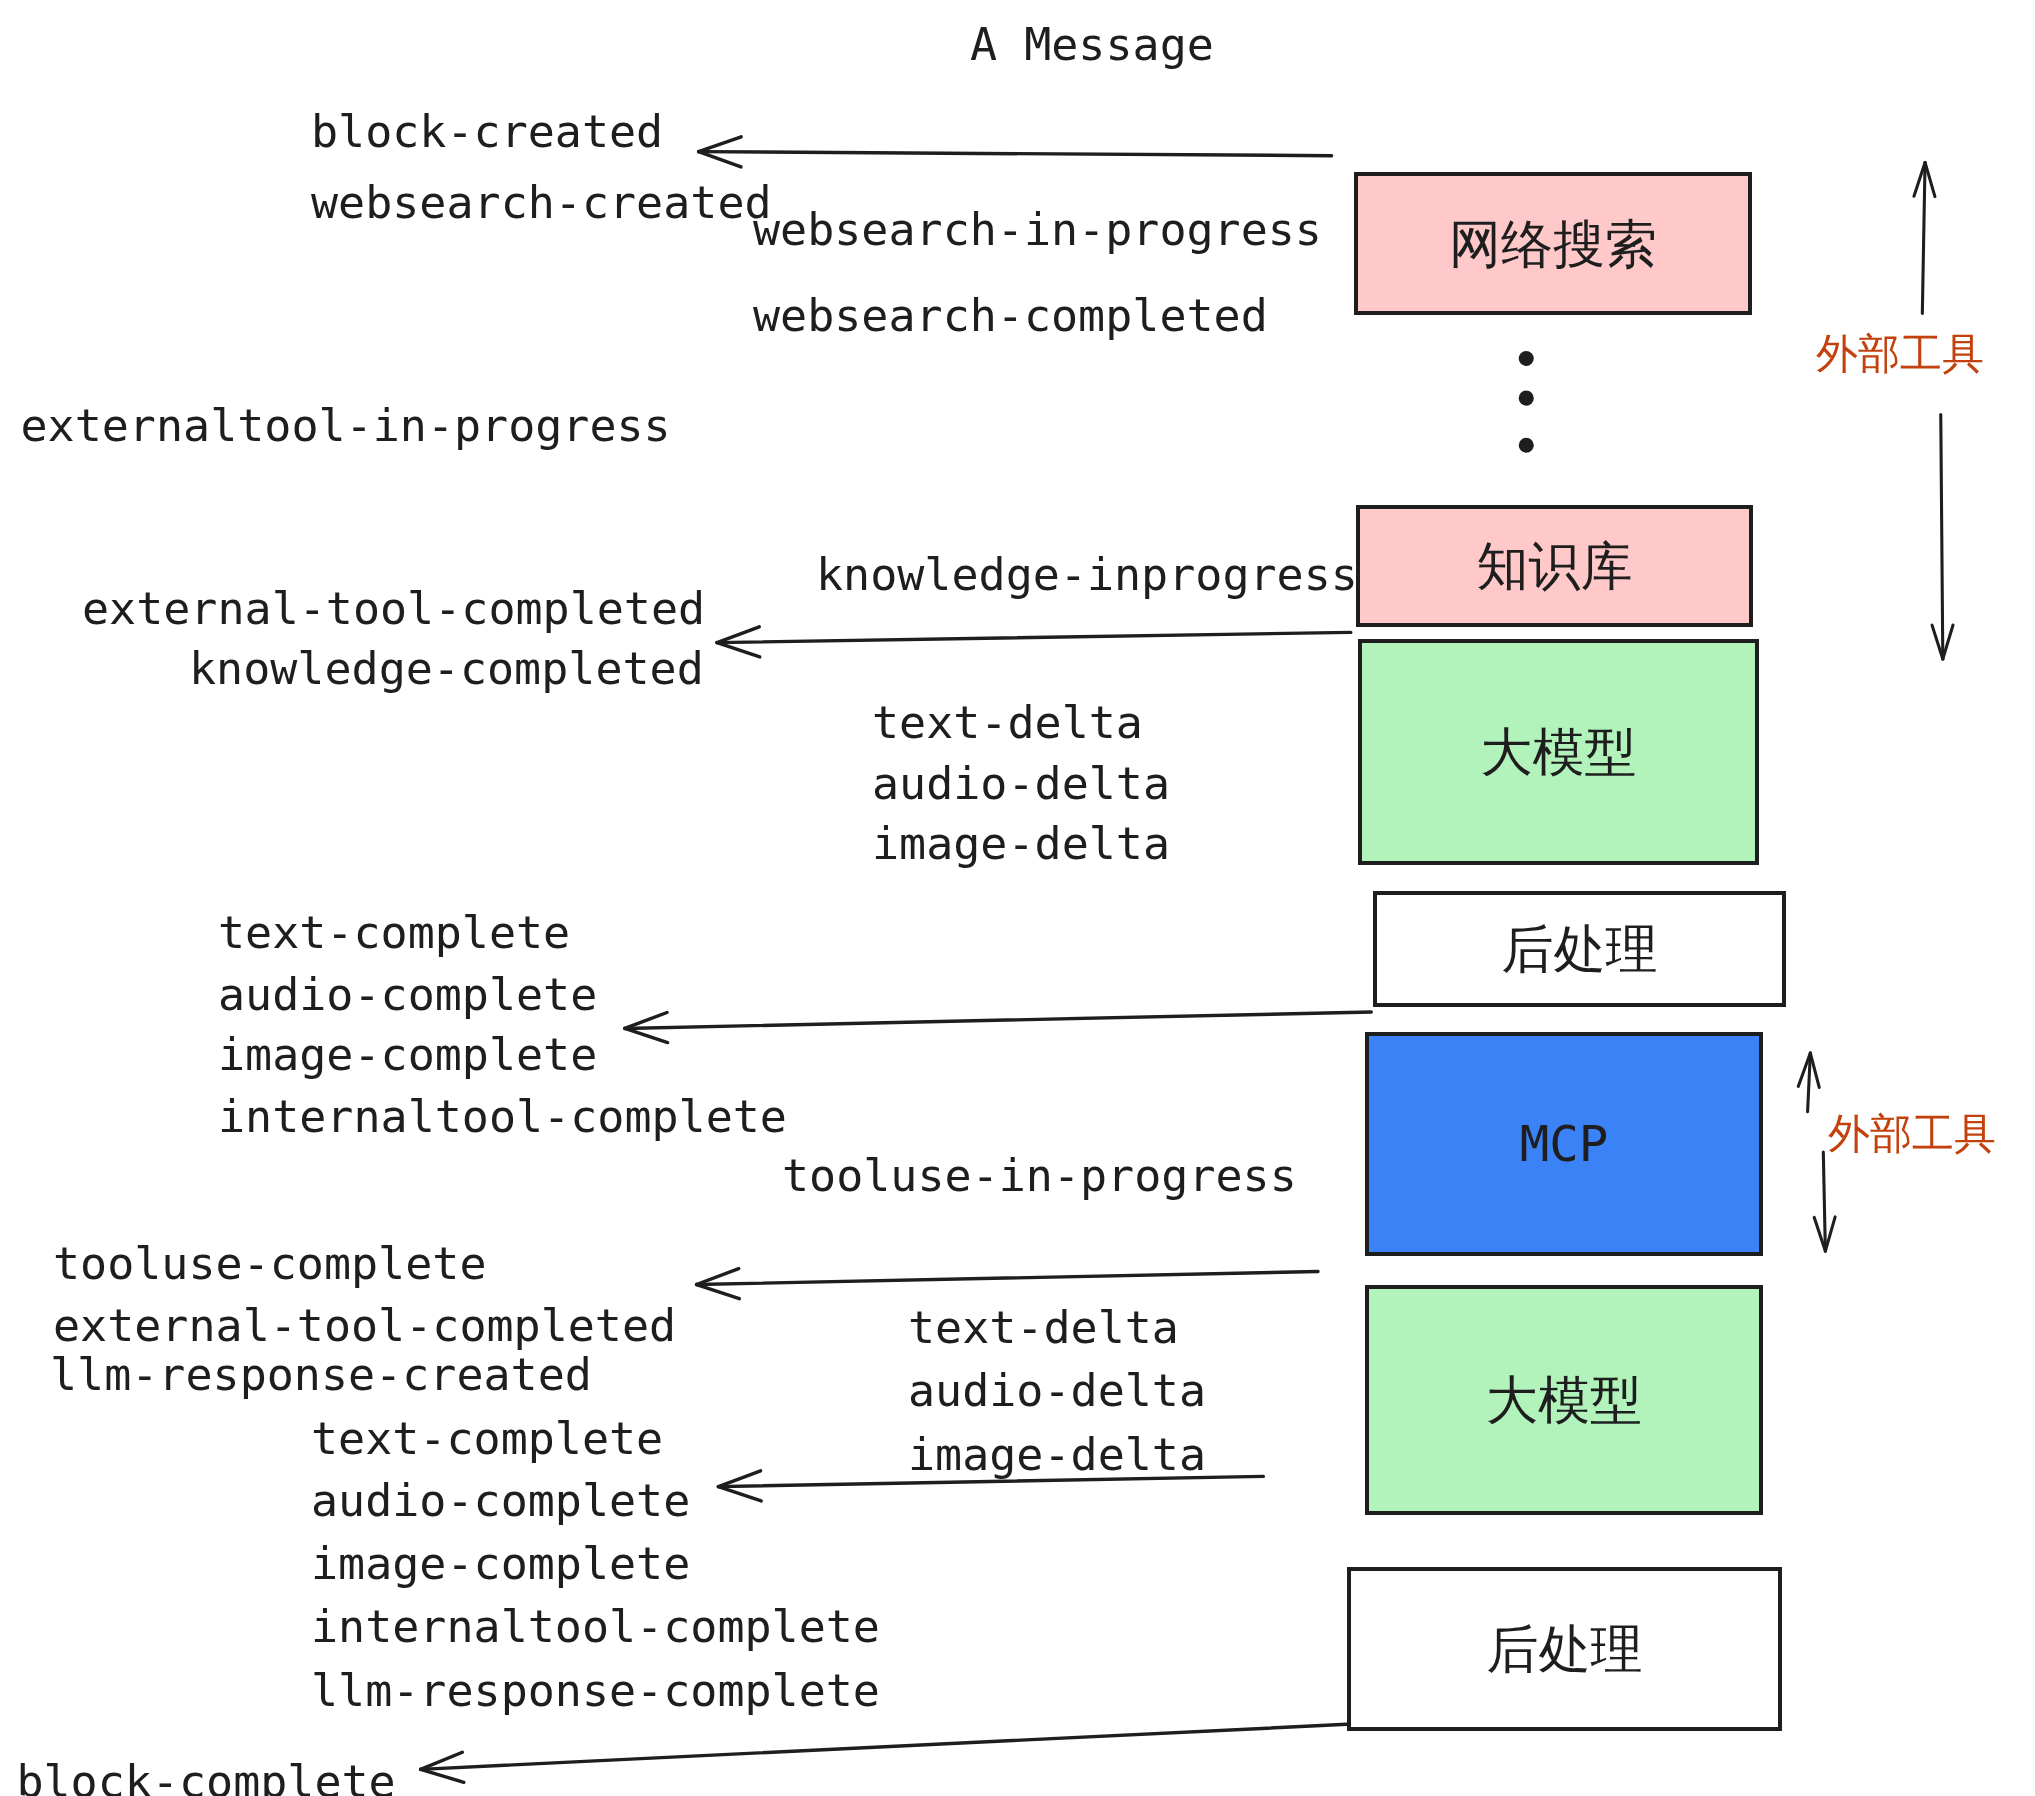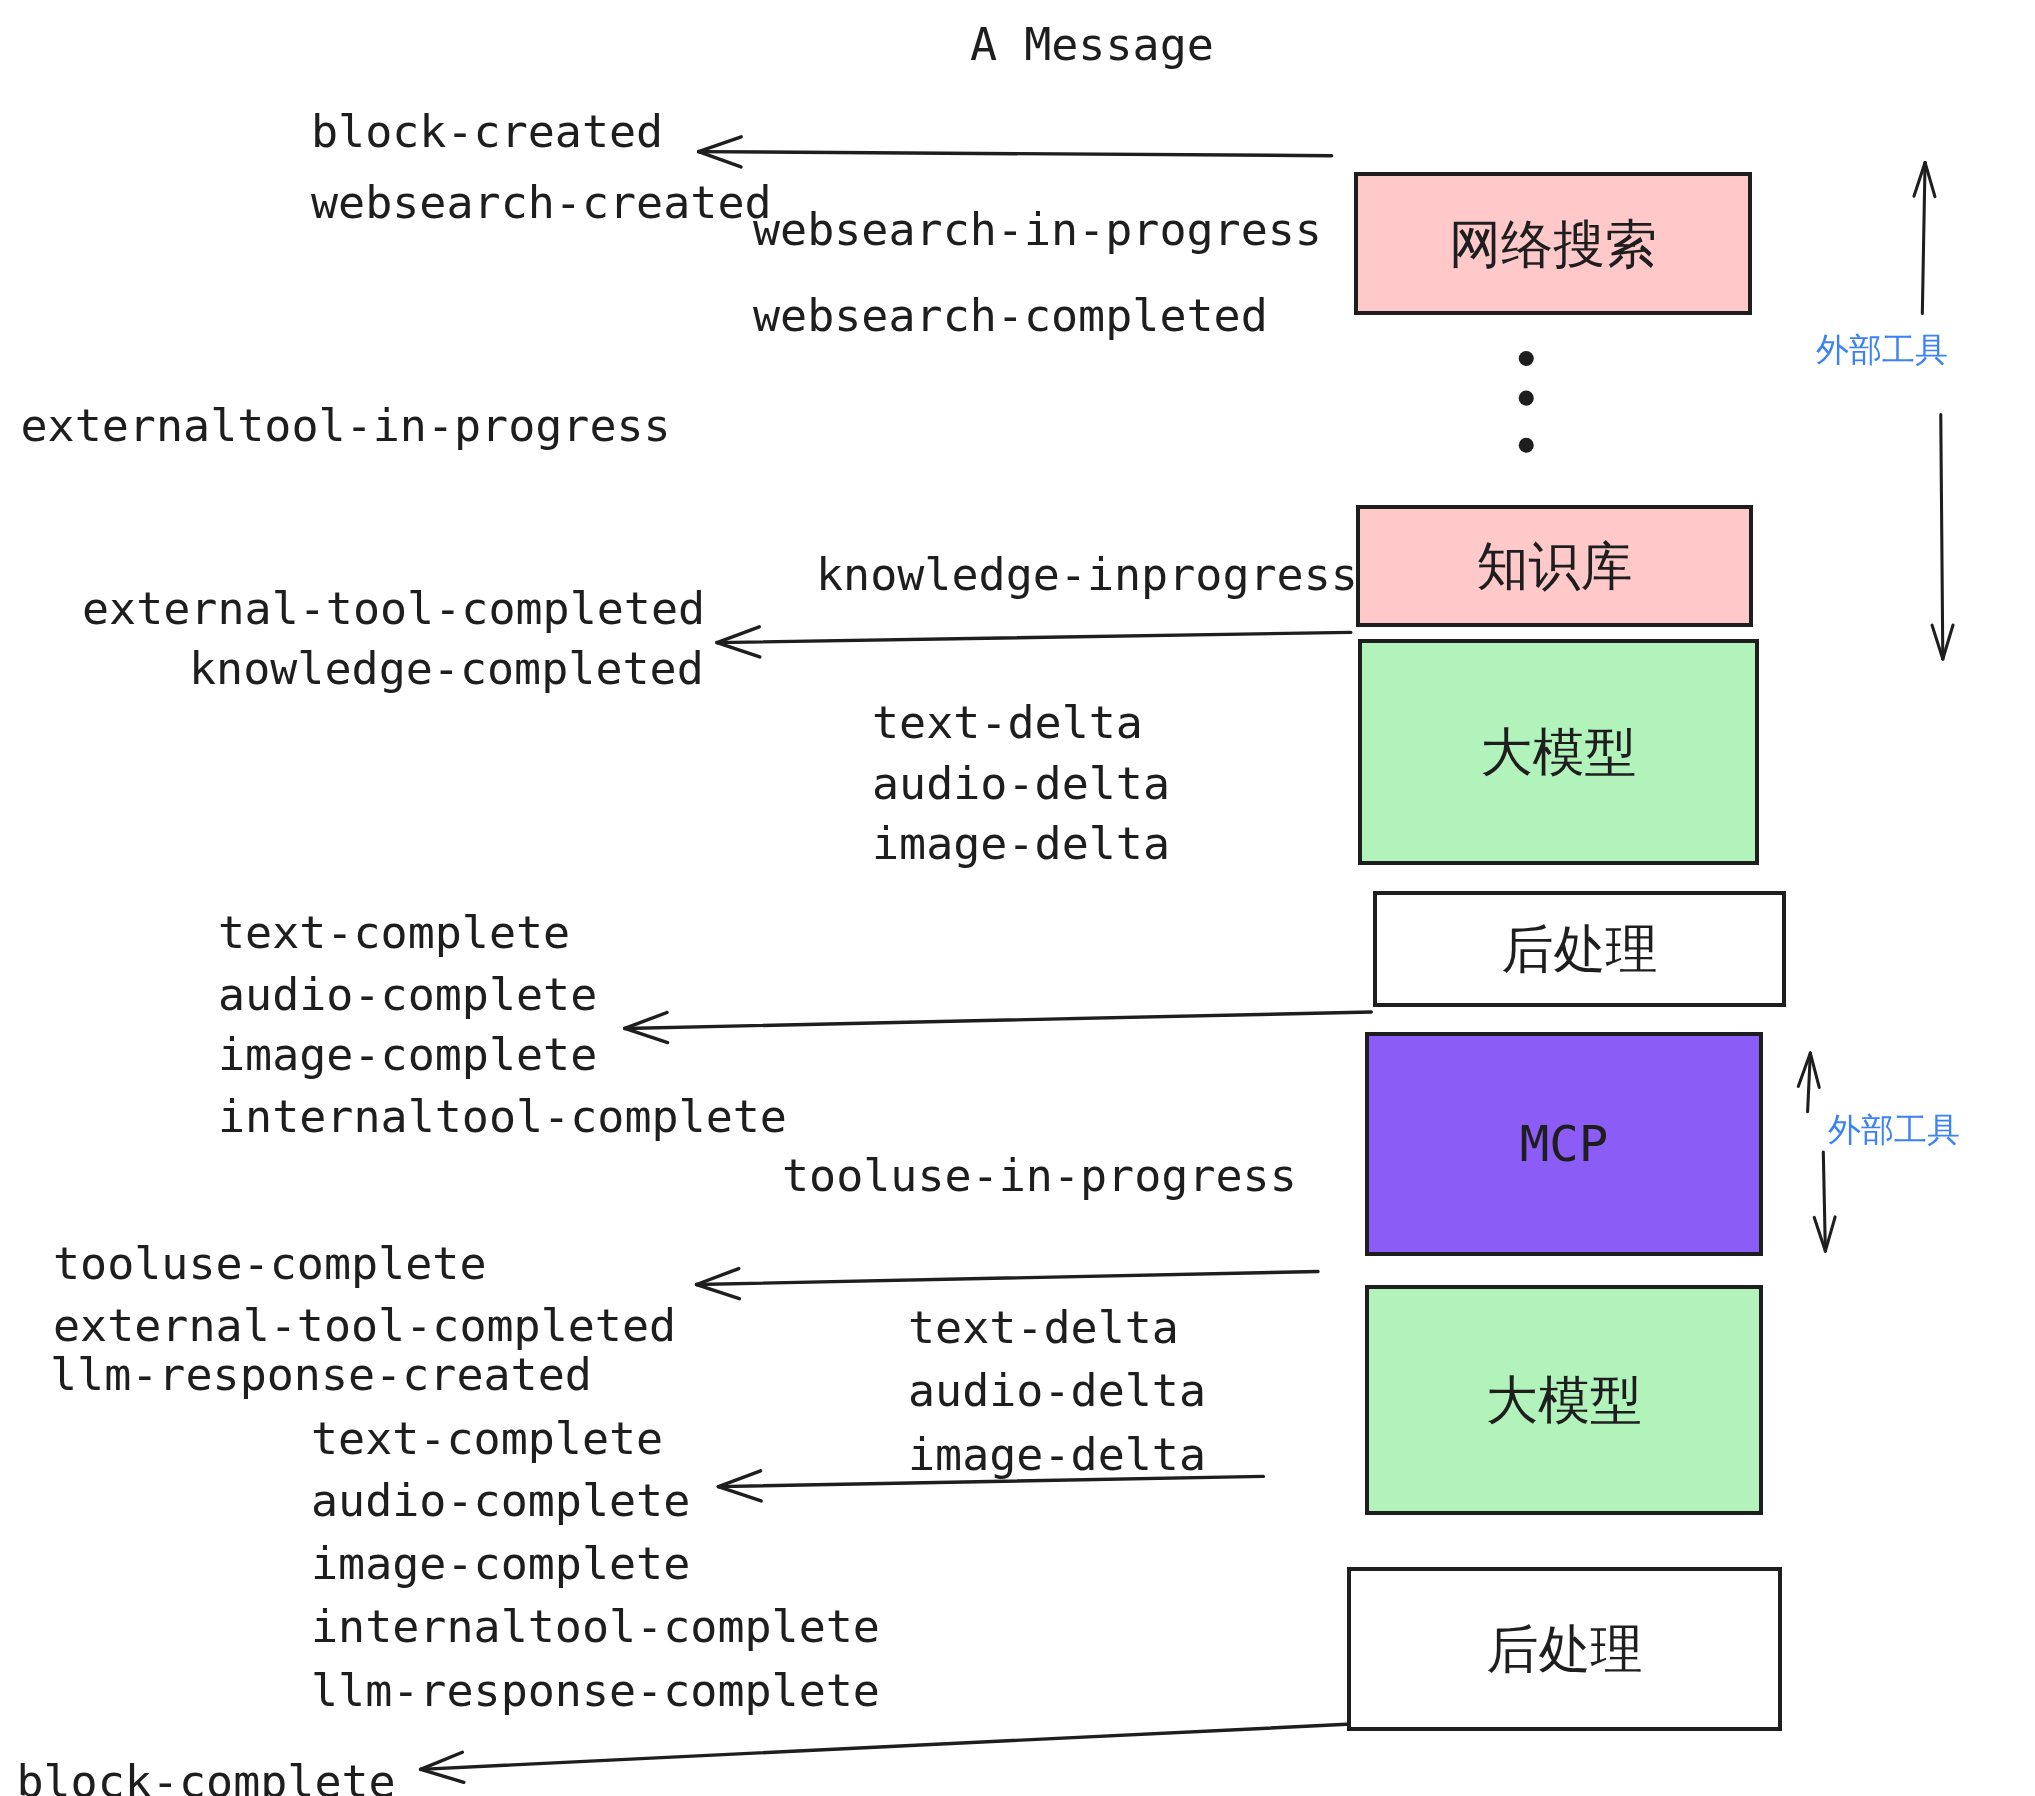--- a/index.html
+++ b/index.html
@@ -56,24 +56,24 @@
     white-space: nowrap;
     color: #1e1e1e;
   }
   .node-box .node-label.mono {
     font-family: "DejaVu Sans Mono", monospace;
     font-size: 49px;
   }
   .side-label {
     position: absolute;
     font-family: Liberation Sans, sans-serif;
-    font-size: 33px;
+    font-size: 42px;
     line-height: 1.0;
     white-space: nowrap;
-    color: #3b82f6;
+    color: #c2410c;
   }
 </style>
 </head>
 <body>
 
 <div id="canvas">
   <svg id="connector-layer" viewBox="0 0 2980 2630" xmlns="http://www.w3.org/2000/svg">
       <g>
         <line x1="1950" y1="228" x2="1023" y2="222" stroke="#1e1e1e" stroke-width="5" stroke-linecap="round"></line>
         <line x1="1023" y1="222" x2="1085.078047110592" y2="244.41240877137326" stroke="#1e1e1e" stroke-width="5" stroke-linecap="round"></line>
@@ -137,21 +137,21 @@
       </div>
       <div class="node-box" style="left: 1356px; top: 505px; width: 397px; height: 122px; background: rgb(255, 201, 201);">
         <span class="node-label">知识库</span>
       </div>
       <div class="node-box" style="left: 1358px; top: 639px; width: 401px; height: 226px; background: rgb(178, 242, 187);">
         <span class="node-label">大模型</span>
       </div>
       <div class="node-box" style="left: 1373px; top: 891px; width: 413px; height: 116px; background: rgb(255, 255, 255);">
         <span class="node-label">后处理</span>
       </div>
-      <div class="node-box" style="left: 1365px; top: 1032px; width: 398px; height: 224px; background: #8b5cf6;">
+      <div class="node-box" style="left: 1365px; top: 1032px; width: 398px; height: 224px; background: #3b82f6;">
         <span class="node-label mono">MCP</span>
       </div>
       <div class="node-box" style="left: 1365px; top: 1285px; width: 398px; height: 230px; background: rgb(178, 242, 187);">
         <span class="node-label">大模型</span>
       </div>
       <div class="node-box" style="left: 1347px; top: 1567px; width: 435px; height: 164px; background: rgb(255, 255, 255);">
         <span class="node-label">后处理</span>
       </div>
     </div>
   <div id="events">

